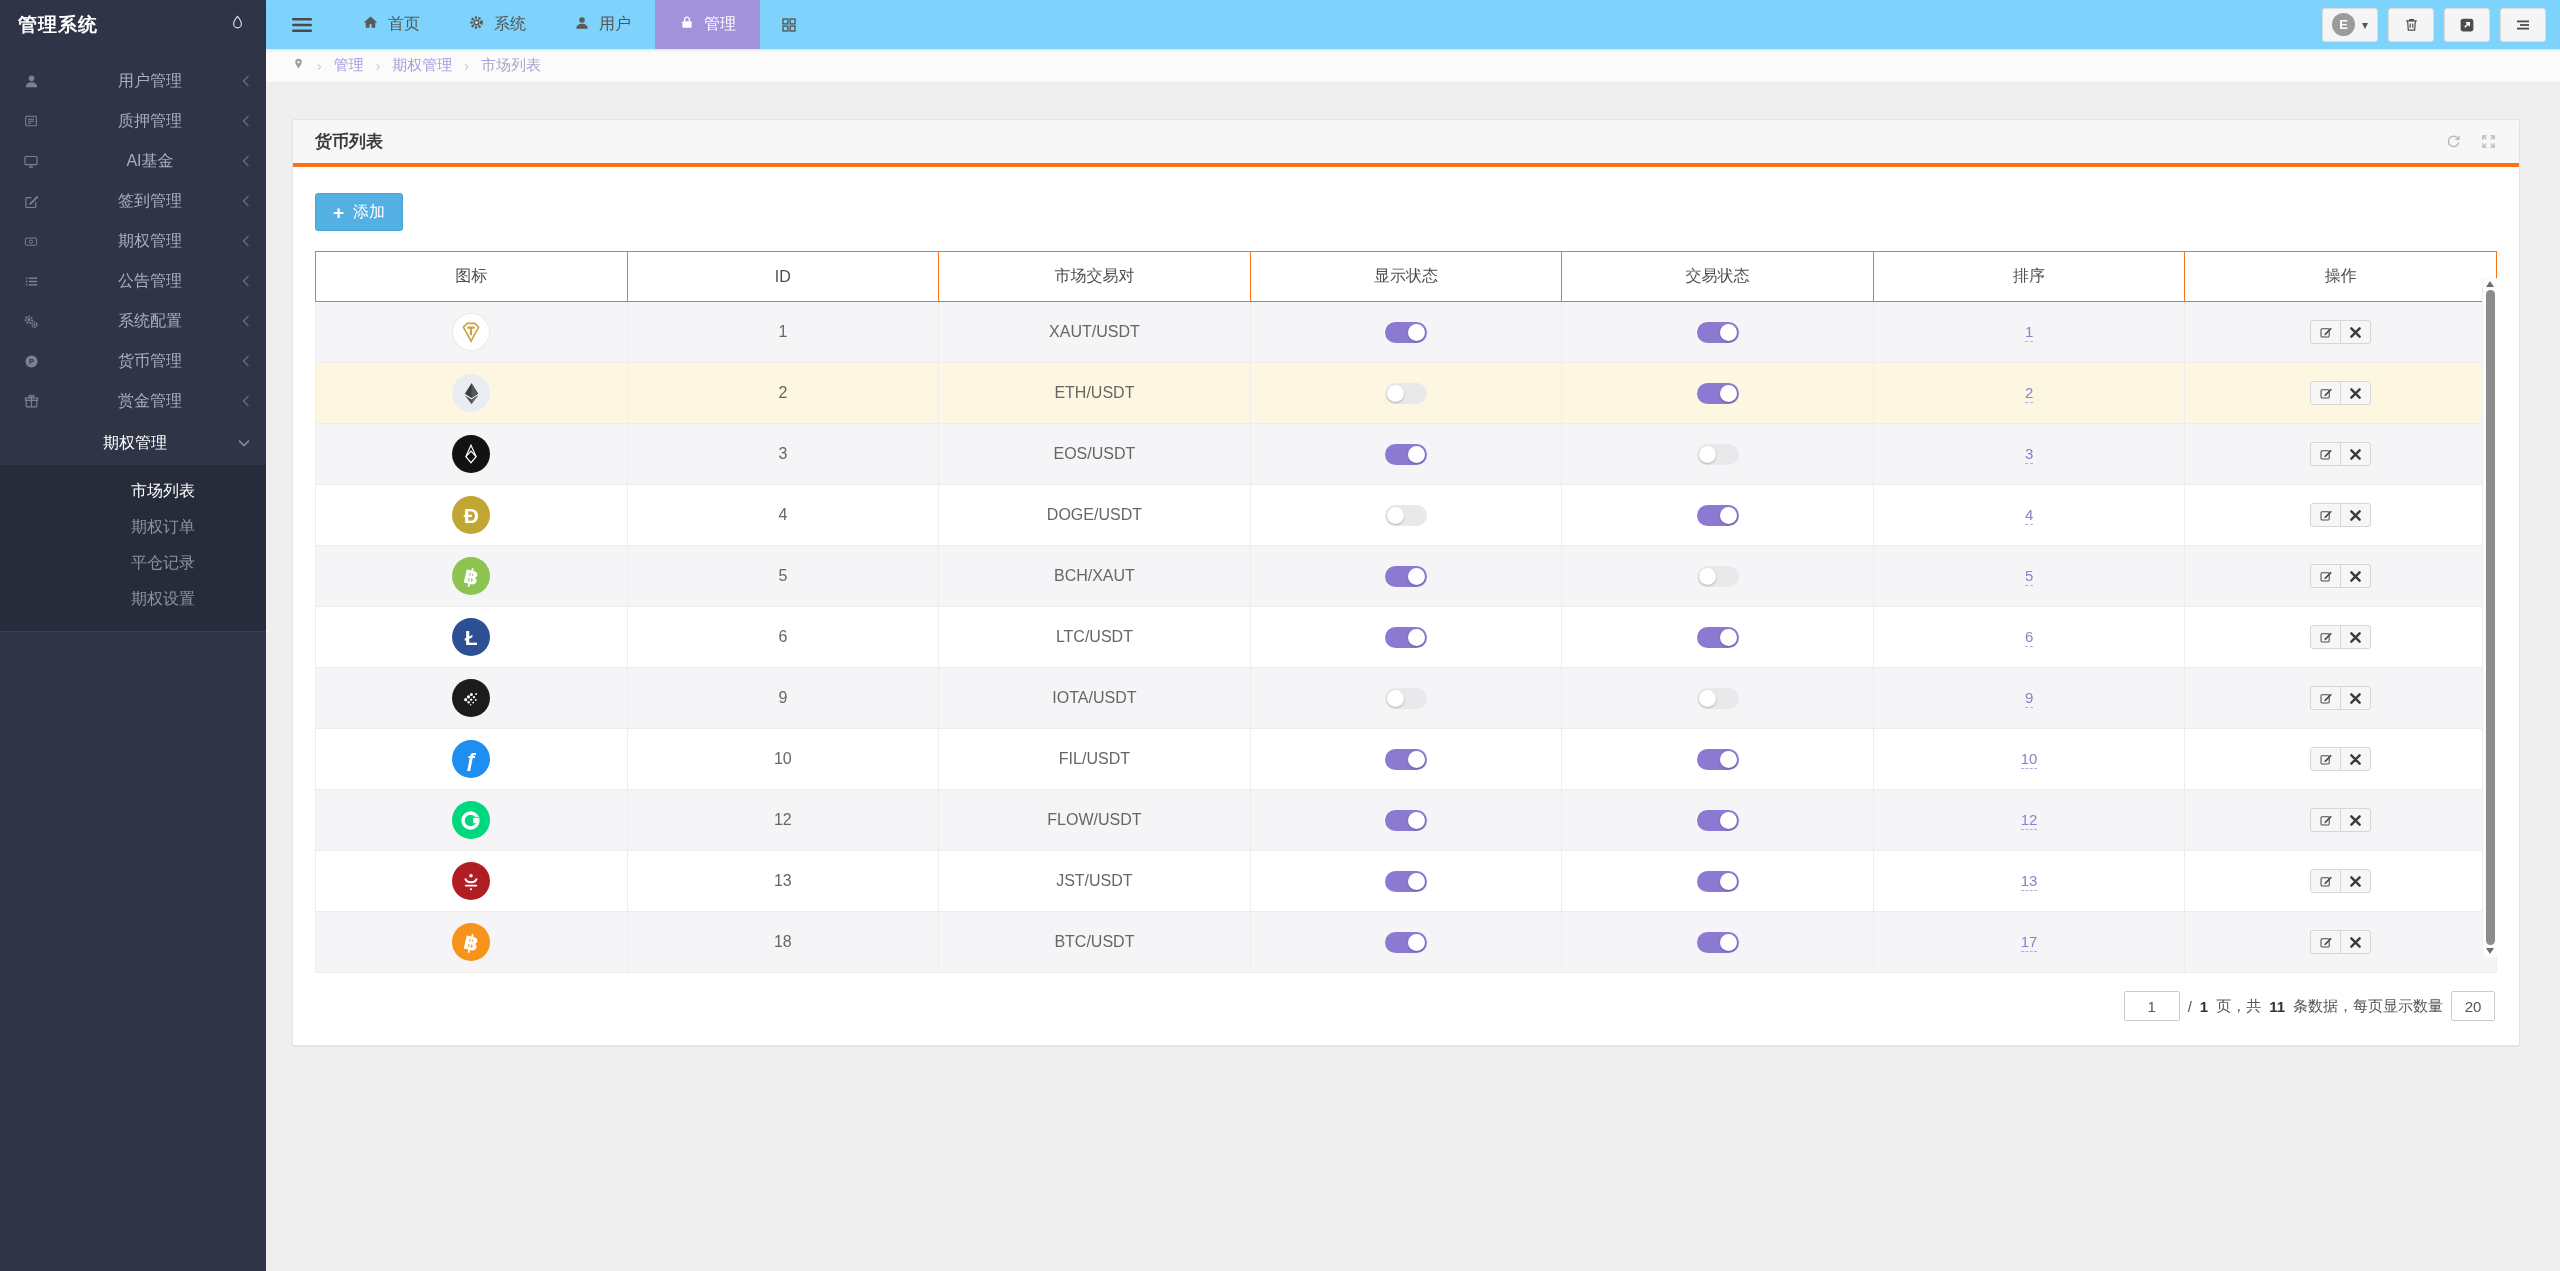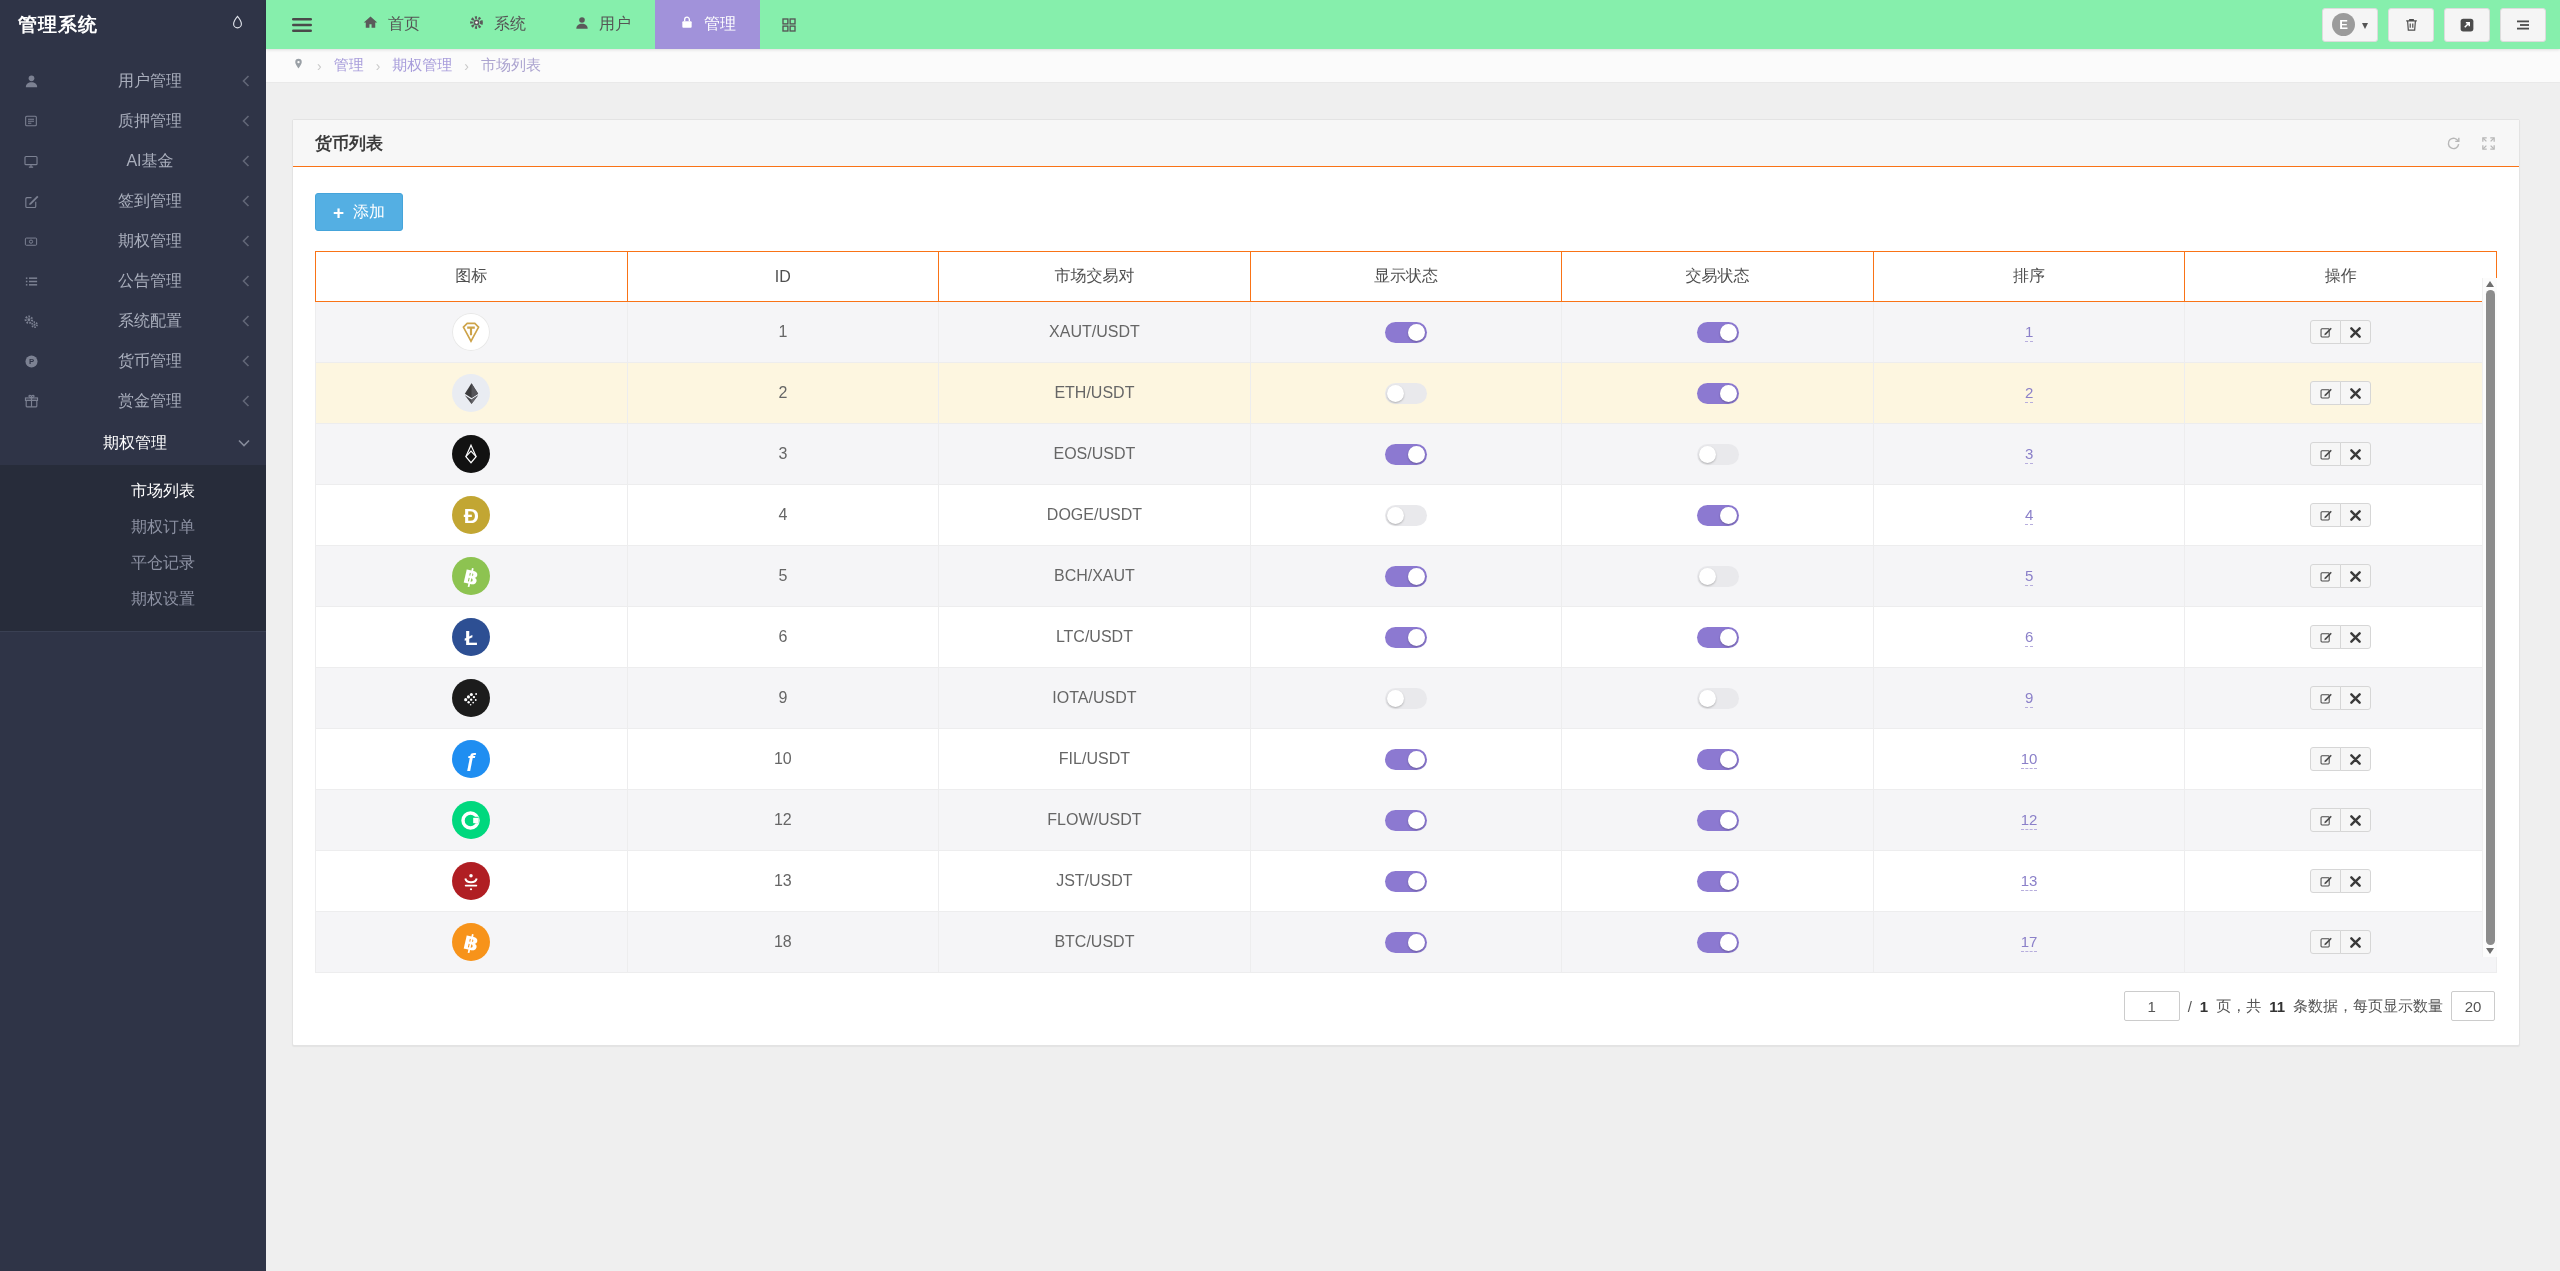--- a/index.html
+++ b/index.html
@@ -20,40 +20,40 @@
   .menu-item .m-label { flex:1; }
   .menu-item .m-chevron { display:inline-flex; opacity:.8; }
   .menu-item.parent { color:#fff; padding-left:32px; height:44px; }
   .submenu { background:var(--submenu-bg,#272c3a); padding:8px 0 14px; border-bottom:1px solid #3a4053; }
   .submenu-item { height:36px; line-height:36px; padding-left:60px; font-size:16px; color:#8d92a3; cursor:pointer; }
   .submenu-item.active { color:#ffffff; }
 
   
   .main { flex:1; display:flex; flex-direction:column; min-width:0; }
 
-  .navbar { height:49px; background:#86efac; display:flex; align-items:stretch; box-shadow:0 1px 3px rgba(0,0,0,.12); position:relative; z-index:5; }
+  .navbar { height:49px; background:#7dd3fc; display:flex; align-items:stretch; box-shadow:0 1px 3px rgba(0,0,0,.12); position:relative; z-index:5; }
   .burger { display:flex; align-items:center; padding:0 26px; cursor:pointer; }
   .nav-tab { display:flex; align-items:center; gap:9px; padding:0 24px; font-size:16px; color:#555; cursor:pointer; }
   .nav-tab.active { background:var(--accent,#a192da); color:#fff; }
   .nav-grid { display:flex; align-items:center; padding:0 20px; cursor:pointer; }
   .nav-right { margin-left:auto; display:flex; align-items:center; gap:10px; padding-right:14px; }
   .nav-btn { height:34px; min-width:46px; padding:0 9px; background:#f5f5f5; border:1px solid #dcdcdc; border-radius:3px; display:inline-flex; align-items:center; justify-content:center; gap:7px; cursor:pointer; }
   .avatar { width:23px; height:23px; border-radius:50%; background:#9b9b9b; color:#fff; font-size:13px; font-weight:bold; display:inline-flex; align-items:center; justify-content:center; }
   .caret { font-size:12px; color:#555; }
 
   .breadcrumb { height:34px; background:#fbfbfb; border-bottom:1px solid #e9e9e9; display:flex; align-items:center; gap:12px; padding:0 0 0 26px; font-size:15px; }
   .bc-sep { color:#c9c9c9; font-size:14px; }
   .bc-link { color:var(--link,#a89ddb); cursor:pointer; }
   .bc-current { color:#aba3cf; }
 
   .content { flex:1; background:#efefef; padding:36px 40px 0 26px; overflow:hidden; }
 
   
   .panel { background:#fff; border:1px solid #e3e3e3; border-radius:2px; box-shadow:0 1px 1px rgba(0,0,0,.05); }
-  .panel-header { height:47px; background:#f7f7f7; border-bottom:1px solid #f97316; display:flex; align-items:center; padding:0 22px; }
+  .panel-header { height:47px; background:#f7f7f7; border-bottom:4px solid #f97316; display:flex; align-items:center; padding:0 22px; }
   .panel-title { font-size:17px; font-weight:bold; color:#3c3c3c; }
   .panel-tools { margin-left:auto; display:flex; align-items:center; gap:18px; }
   .tool-icon { display:inline-flex; cursor:pointer; opacity:.8; }
   .panel-body { padding:26px 22px 22px; position:relative; }
 
   .add-btn { background:var(--add-btn,#54afe3); border:1px solid #45a4da; color:#fff; font-size:16px; height:38px; padding:0 17px; border-radius:3px; display:inline-flex; align-items:center; gap:9px; cursor:pointer; margin-bottom:20px; }
   .add-plus { font-size:19px; font-weight:bold; line-height:1; }
 
   
   .table-wrap { position:relative; }

